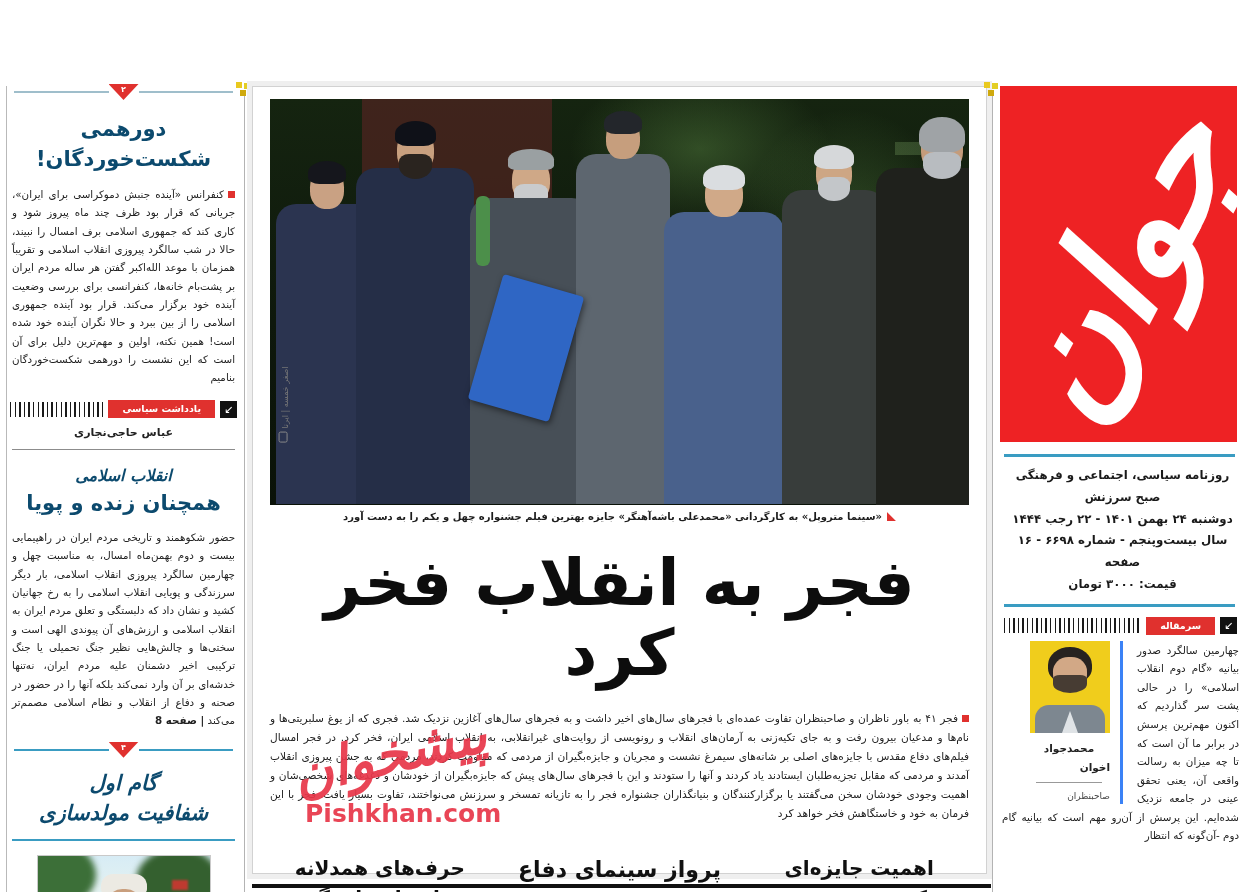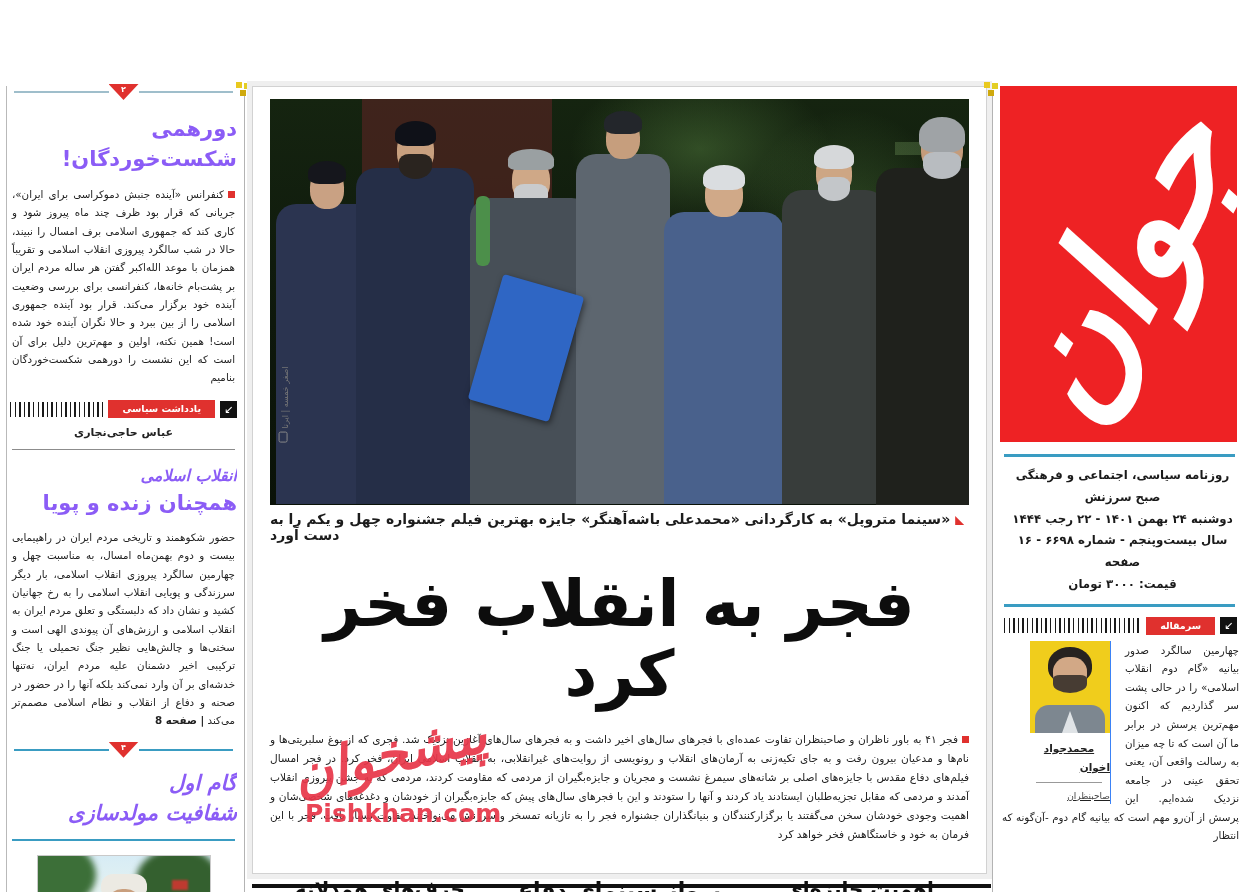--- a/index.html
+++ b/index.html
@@ -13,21 +13,21 @@
   .vdiv{position:absolute;top:96px;bottom:0;width:1px;background:#b3b3b3;}
   .vdiv.d1{left:244px;}
   .vdiv.d2{left:992px;}
   .regmark{position:absolute;top:-14px;left:-8px;width:6px;height:6px;background:#e9c91f;box-shadow:8px 1px 0 #e3ce25,4px 8px 0 #cfa90e;}
   
   .col-left{position:absolute;left:10px;top:84px;width:227px;height:808px;overflow:hidden;}
   .marker{display:flex;align-items:center;margin:0 4px;}
   .marker .mline{flex:1;height:2px;background:#9fbecb;}
   .marker.blue .mline{background:#3a9cc2;}
   .tri{width:30px;height:16px;background:#e0312e;clip-path:polygon(0 0,100% 0,50% 100%);color:#fff;font-size:8px;line-height:12px;text-align:center;font-weight:bold;flex:0 0 auto;}
-  .lt-title{font-size:21px;line-height:1.45;font-weight:bold;color:#8b5cf6;margin:14px 0 10px;}
+  .lt-title{font-size:21px;line-height:1.45;text-align:center;font-weight:bold;color:#0c4a6e;margin:14px 0 10px;}
   .lt-title.small-first .l0{font-size:16px;display:block;font-style:italic;}
   .lt-body{font-size:10.3px;line-height:1.78;color:#222;margin:0 2px;}
   .redsq{display:inline-block;width:7px;height:7px;background:#e0312e;margin-left:4px;}
   .badge-row{display:flex;direction:rtl;align-items:center;gap:5px;margin:14px 0 8px;}
   .note-icon{width:17px;height:17px;background:#111;color:#fff;font-size:11px;line-height:17px;text-align:center;flex:0 0 auto;}
   .badge{background:#e0312e;color:#fff;font-size:9.5px;font-weight:bold;padding:3px 14px 4px;flex:0 0 auto;}
   .barcode{flex:1;height:15px;background:repeating-linear-gradient(90deg,#1a1a1a 0 1.5px,transparent 1.5px 4.6px);}
   .author-line{text-align:center;font-size:11px;font-weight:bold;color:#222;margin:4px 0 10px;}
   .thinrule{border:0;border-top:1px solid #8c8c8c;margin:6px 2px;}
   .bluerule{border:0;border-top:2.5px solid #3a9cc2;margin:10px 2px;}
@@ -53,41 +53,41 @@
   .fig{position:absolute;bottom:0;}
   .fig .head{position:relative;margin:0 auto;border-radius:48% 48% 42% 42%;}
   .fig .hair{position:absolute;left:-2px;right:-2px;top:-6px;height:55%;border-radius:50% 50% 30% 30%;}
   .fig .beard{position:absolute;left:2px;right:2px;bottom:-6px;height:55%;border-radius:30% 30% 50% 50%;}
   .fig .torso{border-radius:20px 20px 0 0;margin-top:-5px;}
   .cap{position:absolute;left:-4px;right:-4px;top:-8px;height:45%;background:#9aa0a2;border-radius:50% 50% 20% 20%;}
   .scarf{position:absolute;left:6px;top:-2px;width:14px;height:70px;background:#4c8f4a;border-radius:6px;}
   .folder{position:absolute;left:214px;bottom:92px;width:84px;height:130px;background:#2f66c4;transform:rotate(16deg);border-radius:4px;box-shadow:2px 2px 6px rgba(0,0,0,.5);}
   .photo-credit{position:absolute;left:-24px;top:300px;transform:rotate(-90deg);transform-origin:center;font-size:8px;color:#777;white-space:nowrap;}
   .credit-cam{display:inline-block;width:9px;height:7px;border:1px solid #888;border-radius:2px;margin-right:3px;}
-  .caption-row{direction:rtl;width:699px;margin:6px auto 0;font-size:14px;font-weight:bold;color:#1c1c1c;text-align:left;}
+  .caption-row{direction:rtl;width:699px;margin:6px auto 0;font-size:10px;font-weight:bold;color:#1c1c1c;text-align:center;}
   .cap-mark{display:inline-block;width:9px;height:9px;background:#e0312e;clip-path:polygon(0 0,100% 100%,0 100%);margin-left:5px;transform:translateY(1px);}
   .headline{direction:rtl;text-align:center;font-size:64px;font-weight:bold;color:#0d0d0d;letter-spacing:-1px;margin:26px 8px 20px;line-height:1.1;}
   .lead{direction:rtl;width:699px;margin:0 auto;font-size:10.6px;line-height:1.8;color:#222;}
   .sub-row{direction:rtl;display:flex;width:705px;margin:30px auto 0;gap:14px;}
   .sub{flex:1;}
   .sub-title{font-size:20px;font-weight:bold;text-align:center;line-height:1.5;color:#101010;}
   .sub-title.big{font-size:22px;}
   .bottom-rule{position:absolute;left:252px;top:884px;width:739px;height:4px;background:#111;}
   
   .wm-fa{position:absolute;left:38px;top:636px;font-size:54px;font-weight:bold;font-style:italic;color:#e8374a;transform:rotate(-13deg);opacity:.93;pointer-events:none;}
   .wm-en{position:absolute;left:52px;top:712px;font-size:25px;font-weight:bold;color:#e8374a;opacity:.93;pointer-events:none;}
   
   .col-right{position:absolute;left:1000px;top:86px;width:245px;height:806px;overflow:hidden;direction:rtl;}
   .logo-box{position:relative;margin-right:0;margin-left:0;width:237px;height:356px;background:#ee2224;overflow:hidden;margin-bottom:12px;margin-right:8px;}
   .logo-script{position:absolute;left:50%;top:50%;transform:translate(-50%,-50%) rotate(-62deg);color:#fff;font-size:150px;font-weight:bold;font-style:italic;font-family:"DejaVu Serif",serif;line-height:1;}
   .mast-rule{border:0;border-top:3px solid #3a9cc2;margin:8px 10px 8px 4px;}
   .mast-info{text-align:center;font-size:11.8px;font-weight:bold;color:#1a1a1a;line-height:1.85;margin:2px 6px;}
   .ed-title{text-align:center;font-size:21px;font-weight:bold;color:#0d0d0d;margin:14px 4px 12px;}
   .ed-body{font-size:10.3px;line-height:1.8;color:#222;margin:0 6px 0 2px;}
-  .author-card{float:left;width:82px;margin-right:14px;margin-left:26px;border-right:1px solid #3b82f6;text-align:right;text-decoration:underline;}
+  .author-card{float:left;width:82px;margin-right:14px;margin-left:26px;border-right:3px solid #3b82f6;padding-right:10px;text-align:right;}
   .portrait{position:relative;width:80px;height:92px;background:#f0cd1c;overflow:hidden;}
   .po-hair{position:absolute;left:18px;top:6px;width:44px;height:36px;background:#262220;border-radius:50% 50% 40% 40%;}
   .po-face{position:absolute;left:23px;top:16px;width:34px;height:32px;background:#d2a886;border-radius:45%;}
   .po-beard{position:absolute;left:23px;top:34px;width:34px;height:18px;background:#473c33;border-radius:20% 20% 50% 50%;}
   .po-torso{position:absolute;left:5px;bottom:-6px;width:70px;height:34px;background:#7d8790;border-radius:14px 14px 0 0;}
   .po-shirt{position:absolute;left:32px;bottom:0;width:16px;height:22px;background:#dfe3e6;clip-path:polygon(50% 0,100% 100%,0 100%);}
   .ac-name{font-size:10.5px;font-weight:bold;margin-top:6px;text-align:center;}
   .ac-rule{border:0;border-top:1px solid #999;margin:5px 8px;}
   .ac-role{font-size:9px;color:#444;text-align:center;}
 </style>

